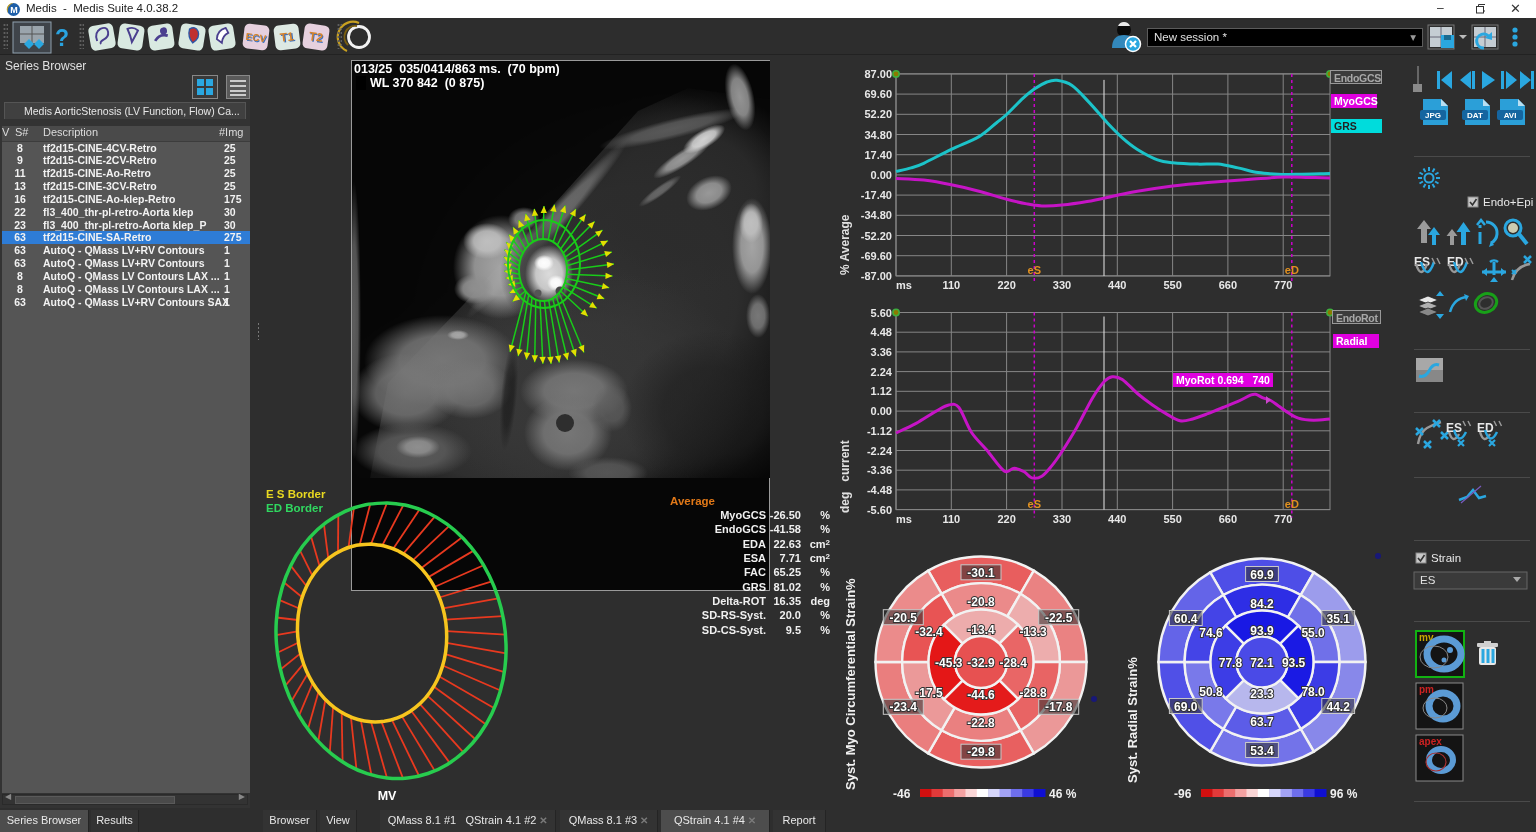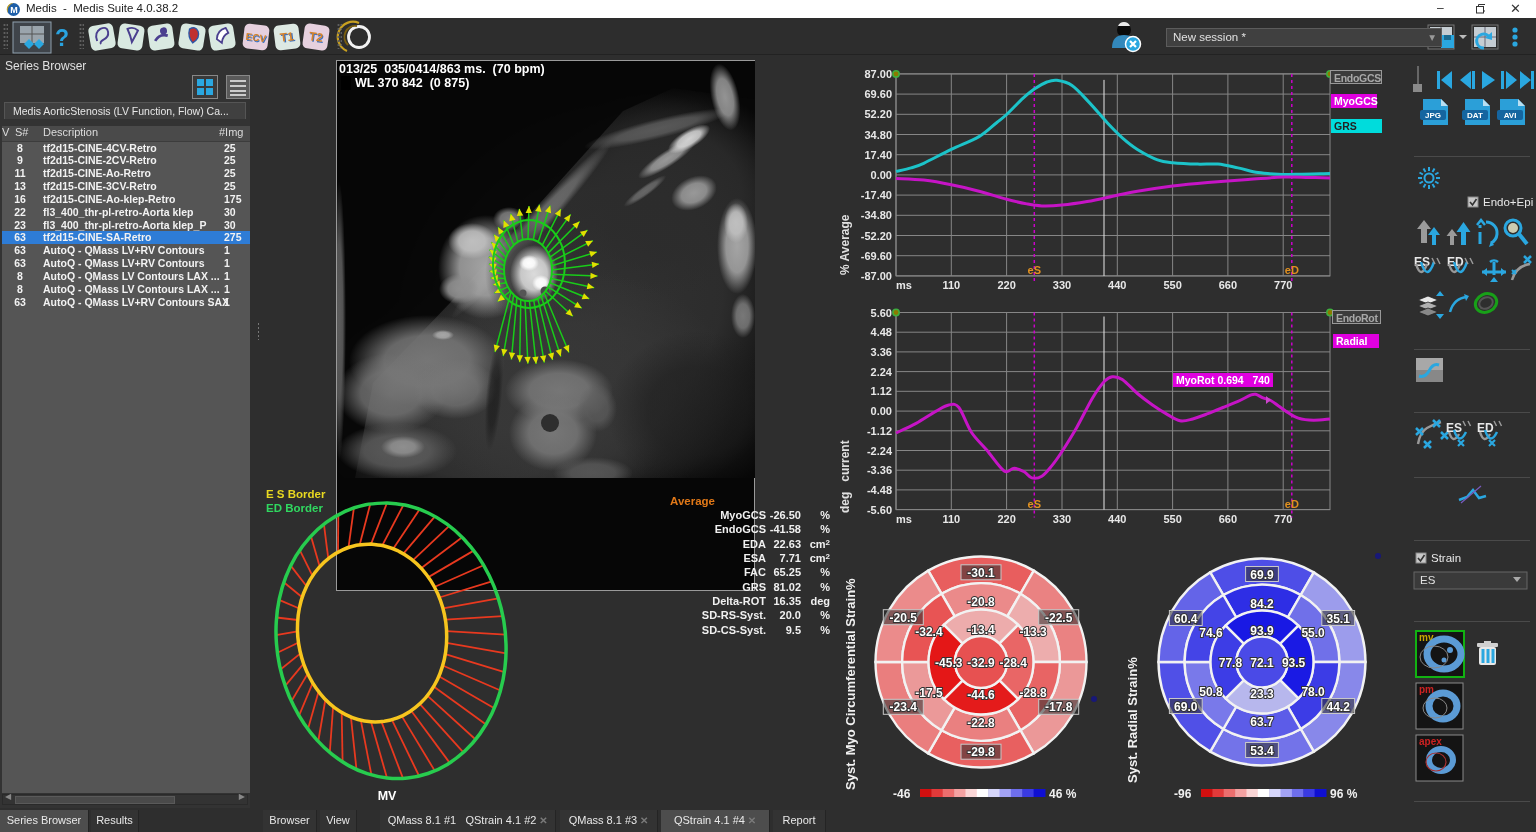--- a/index.html
+++ b/index.html
@@ -3,26 +3,26 @@
 * { margin:0; padding:0; box-sizing:border-box; }
 body { width:1536px; height:832px; overflow:hidden; background:#2e2e2e;
   font-family:"Liberation Sans", sans-serif; position:relative; }
 .abs { position:absolute; }
 .titlebar { left:0; top:0; width:1536px; height:18px; background:#ffffff; color:#1a1a1a; }
 .titlebar .txt { position:absolute; left:26px; top:2px; font-size:11.5px; color:#222; }
 .winbtn { position:absolute; top:0px; font-size:12px; color:#333; }
 .toolbar { left:0; top:18px; width:1536px; height:37px; background:#2d2d2d; border-bottom:1px solid #222; }
 .grip { position:absolute; width:5px; height:26px; top:5px;
   background-image:radial-gradient(circle, #5f5f5f 1px, transparent 1.2px); background-size:3px 4px; }
-.sessbox { position:absolute; left:1147px; top:10px; width:276px; height:19px; background:#404040;
-  border:1px solid #5c5c5c; color:#e0e0e0; font-size:11.5px; line-height:17px; padding-left:6px;margin-left:19px; }
+.sessbox { position:absolute; left:1147px; top:10px; width:276px; height:19px; background:#000000;
+  border:1px solid #5c5c5c; color:#e0e0e0; font-size:11.5px; line-height:17px; padding-left:6px; }
 .leftpanel { left:0; top:55px; width:250px; height:753px; background:#333333; }
 .lp-title { position:absolute; left:5px; top:4px; font-size:12px; color:#e0e0e0; }
 .lp-tab { position:absolute; left:4px; top:47px; width:242px; height:17px; background:#404040;
-  color:#e6e6e6; font-size:10.5px; line-height:16px; padding-left:8px; border:1px solid #555; border-bottom:none; white-space:nowrap; overflow:hidden; }
+  color:#e6e6e6; font-size:10.5px; line-height:16px; padding-left:19px; border:1px solid #555; border-bottom:none; white-space:nowrap; overflow:hidden; }
 .lp-table { position:absolute; left:2px; top:71px; width:248px; height:667px; background:#555555; }
 .lp-head { height:15.5px; background:#4a4a4a; border-bottom:1px solid #3c3c3c; color:#dcdcdc; font-size:11px; }
 .lp-head span, .srow span { display:inline-block; vertical-align:top; }
 .c1 { width:36px; text-align:center; }
 .c2 { width:186px; padding-left:5px; }
 .c3 { width:26px; }
 .srow { height:12.85px; color:#f2f2f2; font-size:10.5px; line-height:12.8px; white-space:nowrap;font-weight:bold; }
 .srow.sel { background:#2e7cd6; }
 .hscroll { position:absolute; left:2px; top:739px; width:246px; height:11px; background:#333; border:1px solid #2a2a2a;}
 .btab { position:absolute; top:0; height:22px; background:#333333; color:#e8e8e8; font-size:11px; white-space:nowrap; overflow:hidden;
@@ -176,21 +176,21 @@
 <div class="srow"><span class="c1">8</span><span class="c2">AutoQ - QMass LV Contours LAX ...</span><span class="c3">1</span></div>
 <div class="srow"><span class="c1">63</span><span class="c2">AutoQ - QMass LV+RV Contours SAX</span><span class="c3">1</span></div>
 </div>
 <div class="hscroll">
       <div style="position:absolute;left:12px;top:1px;width:160px;height:8px;background:#4a4a4a;border:1px solid #5a5a5a"></div>
 <span style="position:absolute;left:2px;top:-3px;color:#888;font-size:8px">◀</span>
 <span style="position:absolute;right:2px;top:-3px;color:#888;font-size:8px">▶</span>
     </div>
 </div>
 <div class="abs" style="left:257px;top:322px;width:3px;height:18px;background-image:radial-gradient(circle,#777 0.8px,transparent 1px);background-size:3px 4px"></div>
-<div class="abs" style="left:336px;top:60px;width:419px;height:531px;border:1px solid #9a9a9a;background:#060606">
+<div class="abs" style="left:351px;top:60px;width:419px;height:531px;border:1px solid #9a9a9a;background:#060606">
 <svg width="418" height="417" style="position:absolute;left:0;top:0">
       <g>
         <defs>
           <radialGradient id="g0">
             <stop offset="0" stop-color="#ffffff" stop-opacity="0.97"></stop>
             <stop offset="0.55" stop-color="#ffffff" stop-opacity="0.85"></stop>
             <stop offset="1" stop-color="#ffffff" stop-opacity="0"></stop>
           </radialGradient>
           <radialGradient id="g1">
             <stop offset="0" stop-color="#e0e0e0" stop-opacity="0.97"></stop>

